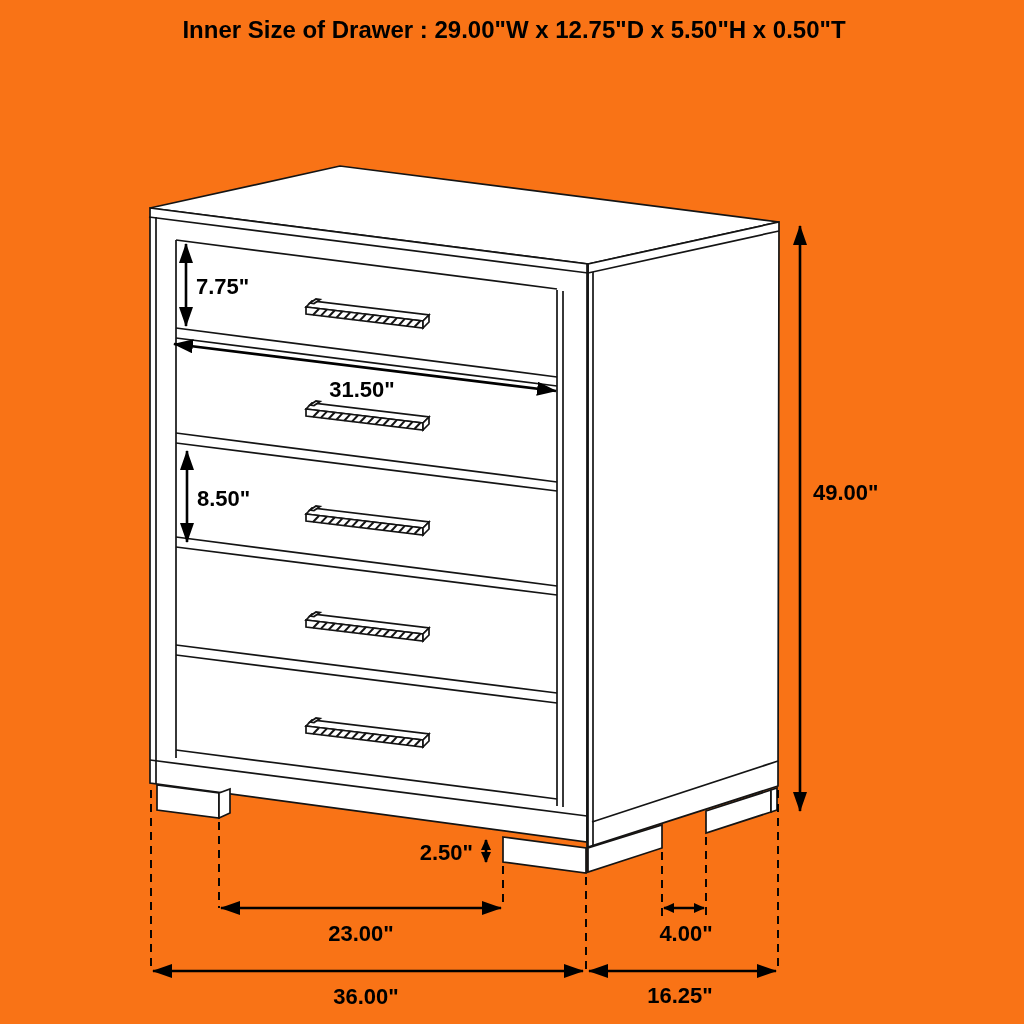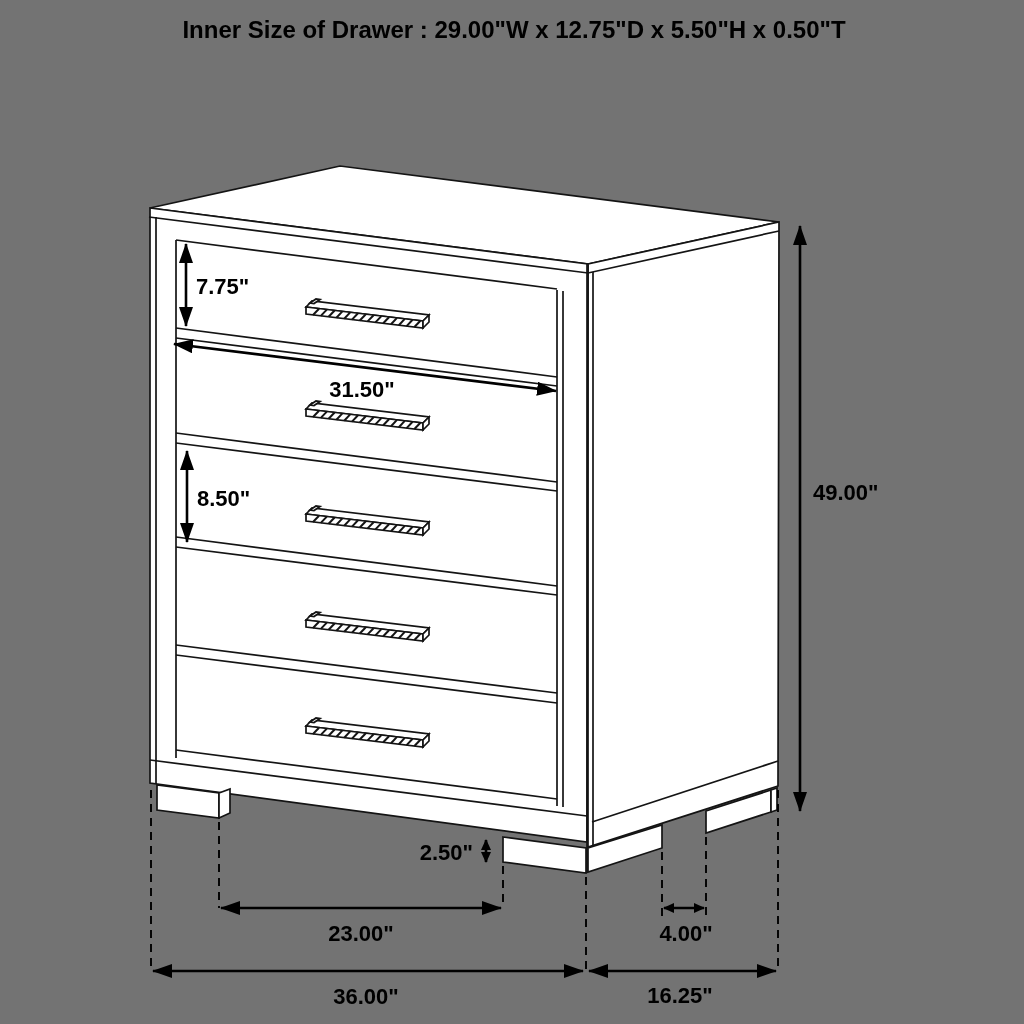--- a/index.html
+++ b/index.html
@@ -1,16 +1,16 @@
 <!DOCTYPE html>
 <html><head>
 <meta charset="utf-8">
 <style>
   html,body{margin:0;padding:0;background:#ffffff;}
-  .page{position:relative;width:1024px;height:1024px;background:#737373;overflow:hidden;}
+  .page{position:relative;width:1024px;height:1024px;background:#f97316;overflow:hidden;}
   svg{display:block;}
   .cab{fill:none;stroke:#141414;stroke-width:1.7;}
   .cabf{fill:#ffffff;stroke:#141414;stroke-width:1.7;}
   .dimline{fill:none;stroke:#000000;stroke-width:2.6;}
   .dash{fill:none;stroke:#000000;stroke-width:1.9;stroke-dasharray:8 6;}
   .hatch{stroke:#141414;stroke-width:2;}
   text{font-family:"Liberation Sans","DejaVu Sans",sans-serif;font-weight:bold;fill:#000000;}
   .dimtext{font-size:22px;}
   .titletext{font-size:24px;}
 </style>

